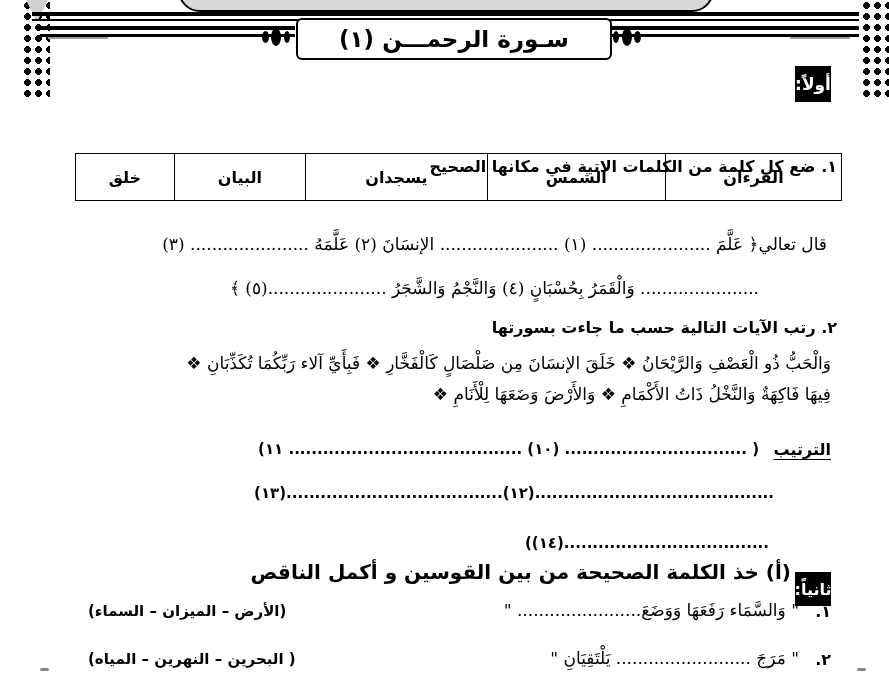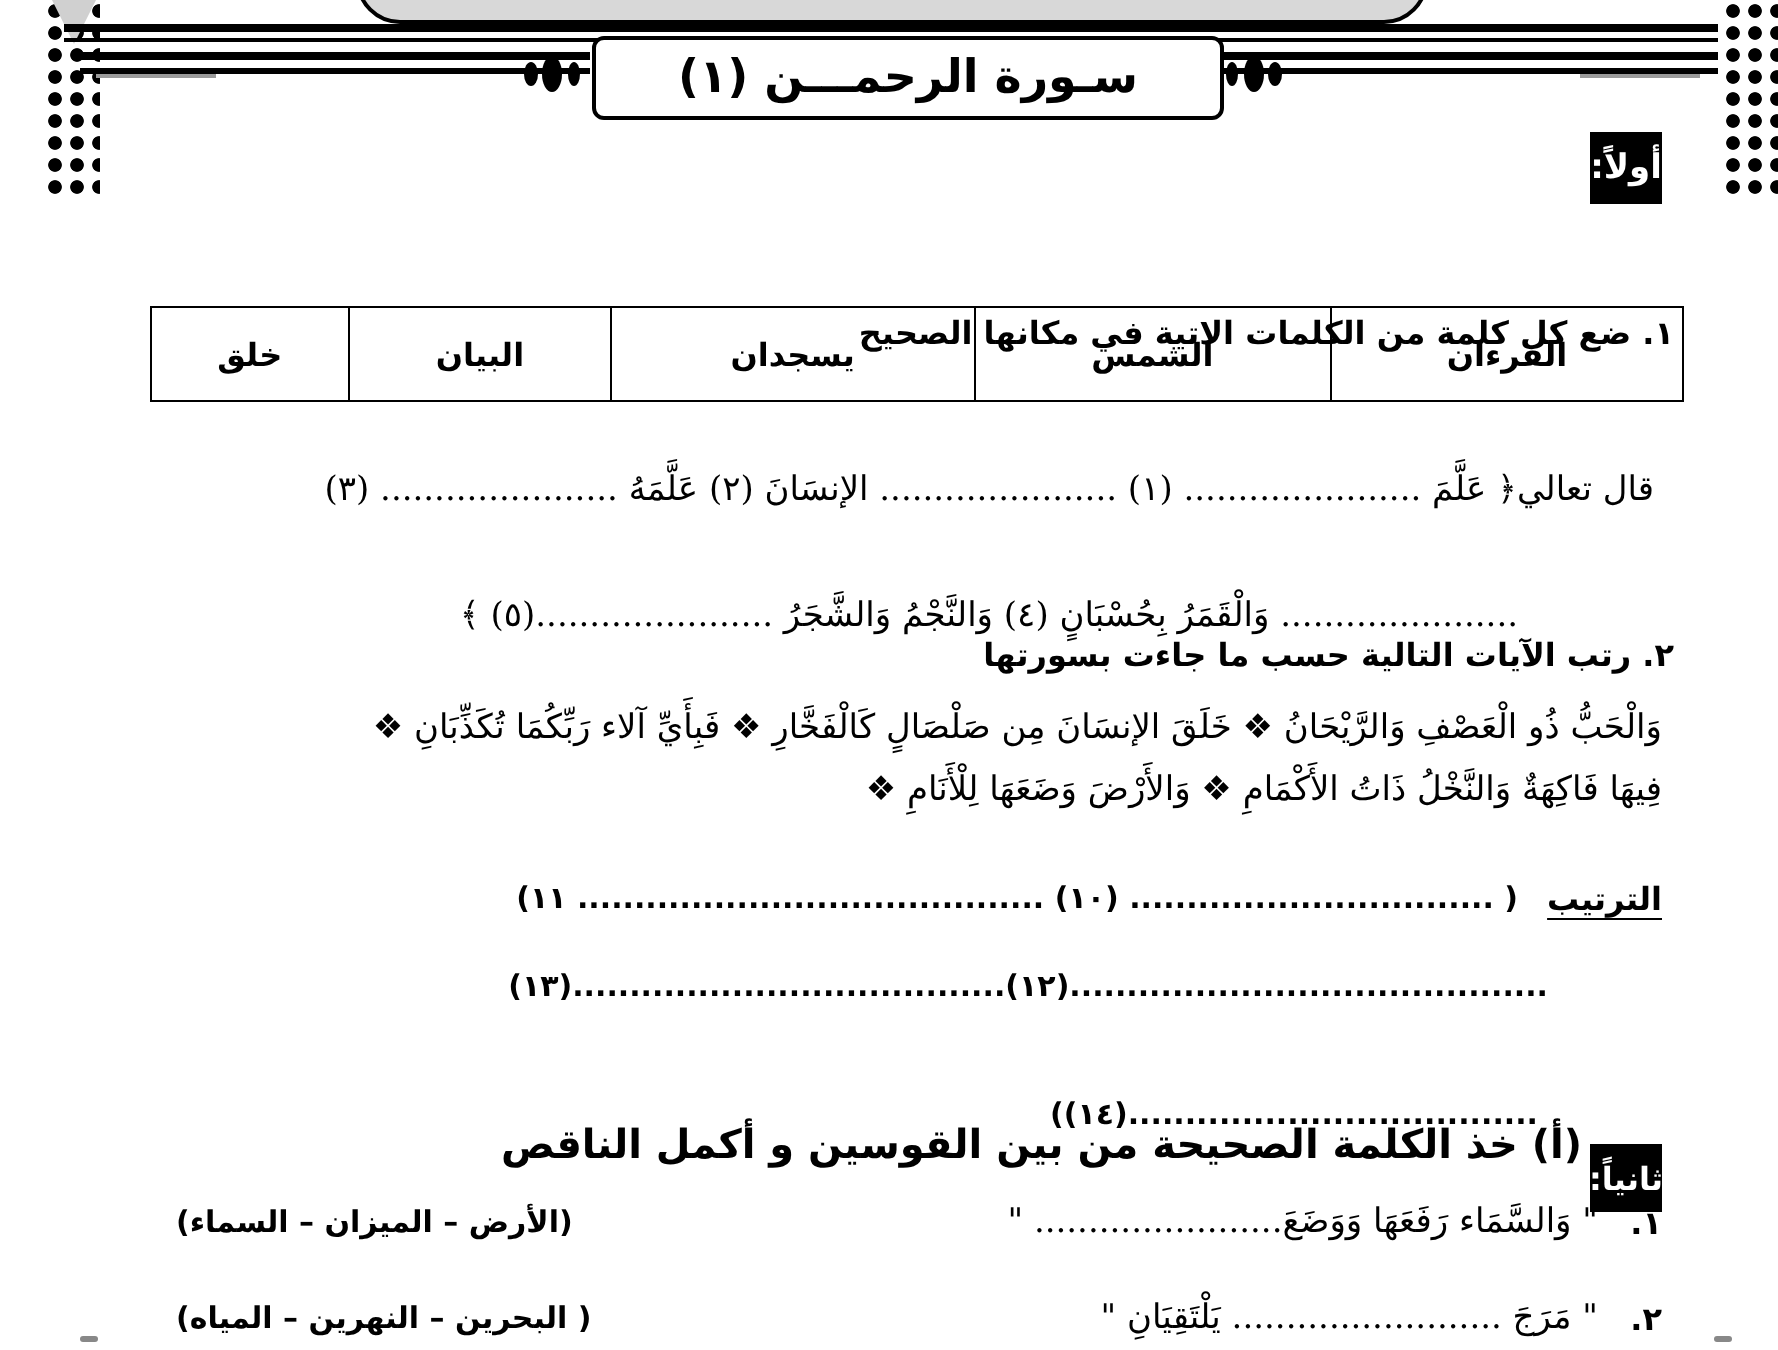--- a/index.html
+++ b/index.html
@@ -70,31 +70,31 @@
     <td>القرءان</td>
     <td>الشمس</td>
     <td>يسجدان</td>
     <td>البيان</td>
     <td>خلق</td>
   </tr>
 </tbody>
   </table>
 
 <div class="abs rtl verse" style="right:62px; top:234px;">قال تعالي﴿ عَلَّمَ ...................... (١) ...................... الإنسَانَ (٢) عَلَّمَهُ ...................... (٣)</div>
-<div class="abs rtl verse" style="right:130px; top:278px;margin-top:19px;">...................... وَالْقَمَرُ بِحُسْبَانٍ (٤) وَالنَّجْمُ وَالشَّجَرُ ......................(٥) ﴾</div>
+<div class="abs rtl verse" style="right:130px; top:278px;">...................... وَالْقَمَرُ بِحُسْبَانٍ (٤) وَالنَّجْمُ وَالشَّجَرُ ......................(٥) ﴾</div>
 
 <div class="abs rtl hb" style="right:52px; top:318px; font-size:16px;">٢. رتب الآيات التالية حسب ما جاءت بسورتها</div>
 
 <div class="abs rtl verse" style="right:58px; top:353px;">وَالْحَبُّ ذُو الْعَصْفِ وَالرَّيْحَانُ ❖ خَلَقَ الإنسَانَ مِن صَلْصَالٍ كَالْفَخَّارِ ❖ فَبِأَيِّ آلاء رَبِّكُمَا تُكَذِّبَانِ ❖</div>
 <div class="abs rtl verse" style="right:58px; top:384px;">فِيهَا فَاكِهَةٌ وَالنَّخْلُ ذَاتُ الأَكْمَامِ ❖ وَالأَرْضَ وَضَعَهَا لِلْأَنَامِ ❖</div>
 
 <div class="abs rtl hb underline" style="right:58px; top:440px; font-size:16px;">الترتيب</div>
 <div class="abs rtl hb" style="right:130px; top:440px; font-size:15px; white-space:nowrap;">( ................................ (١٠) ......................................... ١١)</div>
 <div class="abs rtl hb" style="right:115px; top:484px; font-size:15px; white-space:nowrap;">..........................................(١٢)......................................(١٣)</div>
-<div class="abs rtl hb" style="right:120px; top:548px; font-size:15px; white-space:nowrap;margin-left:28px;">....................................(١٤))</div>
+<div class="abs rtl hb" style="right:120px; top:534px; font-size:15px; white-space:nowrap;margin-left:28px;">....................................(١٤))</div>
 
 <div class="badge" style="left:795px; top:572px; width:36px; height:34px; font-size:16px;">ثانياً:</div>
 <div class="abs rtl hb" style="right:98px; top:560px; font-size:20px; white-space:nowrap;">(أ) خذ الكلمة الصحيحة من بين القوسين و أكمل الناقص</div>
 
 <div class="abs rtl hb" style="right:58px; top:602px; font-size:16px;">١.</div>
 <div class="abs rtl verse" style="right:90px; top:600px;">" وَالسَّمَاء رَفَعَهَا وَوَضَعَ....................... "</div>
 <div class="abs rtl hb" style="left:88px; top:602px; font-size:15px; white-space:nowrap;">(الأرض  – الميزان – السماء)</div>
 
 <div class="abs rtl hb" style="right:58px; top:650px; font-size:16px;">٢.</div>
 <div class="abs rtl verse" style="right:90px; top:648px;">" مَرَجَ ......................... يَلْتَقِيَانِ "</div>

